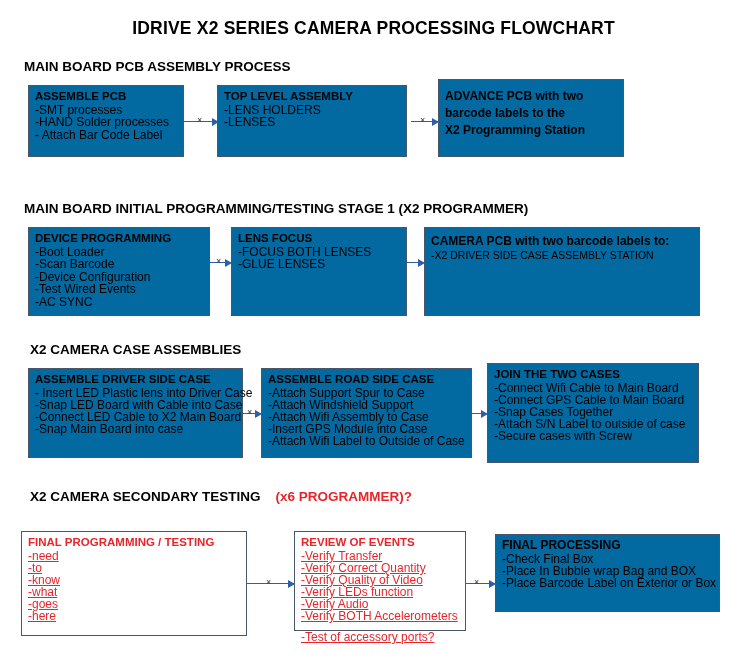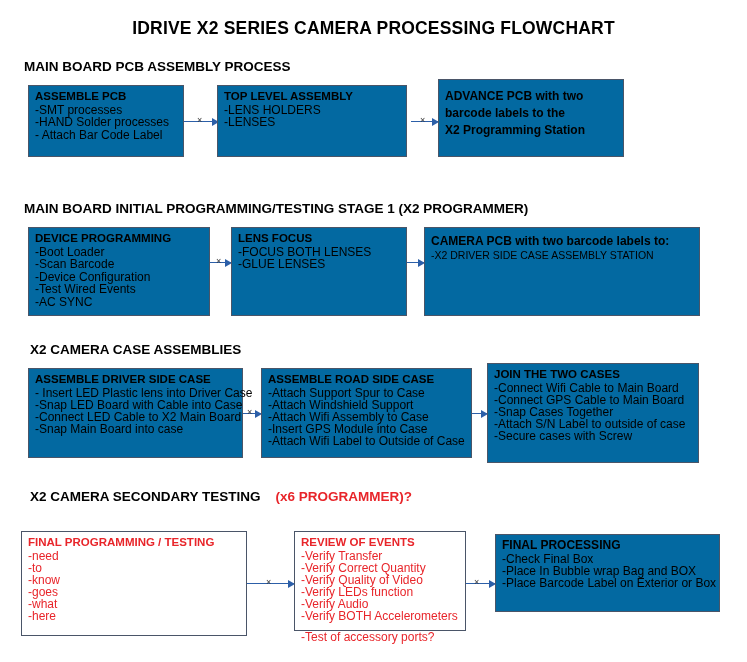--- a/index.html
+++ b/index.html
@@ -47,21 +47,21 @@
     margin-bottom:1px;
     white-space:nowrap;
   }
   .box-title.red{color:#e8252a;}
   .box-line{
     font-size:12px;
     color:#000;
     line-height:12.4px;
     white-space:nowrap;
   }
-  .box-line.red{color:#e8252a;}
+  .box-line.red{color:#e8252a;text-decoration:underline;}
   .box.tight .box-line{line-height:12px;}
 
   
   .arrow{
     position:absolute;
     height:1px;
     background:#2c5fa8;
   }
   .arrow:after{
     content:"";
@@ -180,22 +180,22 @@
     <span>X2 CAMERA SECONDARY TESTING</span>
     <span>&nbsp;&nbsp;</span>
     <span class="accent">(x6 PROGRAMMER)?</span>
   </div>
 
   <div class="box tight plain" style="left:21px;top:531px;width:226px;height:105px;">
     <div class="box-title red">FINAL PROGRAMMING / TESTING</div>
     <div class="box-line red">-need</div>
     <div class="box-line red">-to</div>
     <div class="box-line red">-know</div>
+    <div class="box-line red">-what</div>
     <div class="box-line red">-goes</div>
-    <div class="box-line red">-what</div>
     <div class="box-line red">-here</div>
   </div>
 
   <div class="arrow" style="left:247px;top:583px;width:47px;"></div>
   <div class="xmark" style="left:266px;top:578px;">×</div>
 
   <div class="box tight plain" style="left:294px;top:531px;width:172px;height:100px;">
     <div class="box-title red">REVIEW OF EVENTS</div>
     <div class="box-line red">-Verify Transfer</div>
     <div class="box-line red">-Verify Correct Quantity</div>

